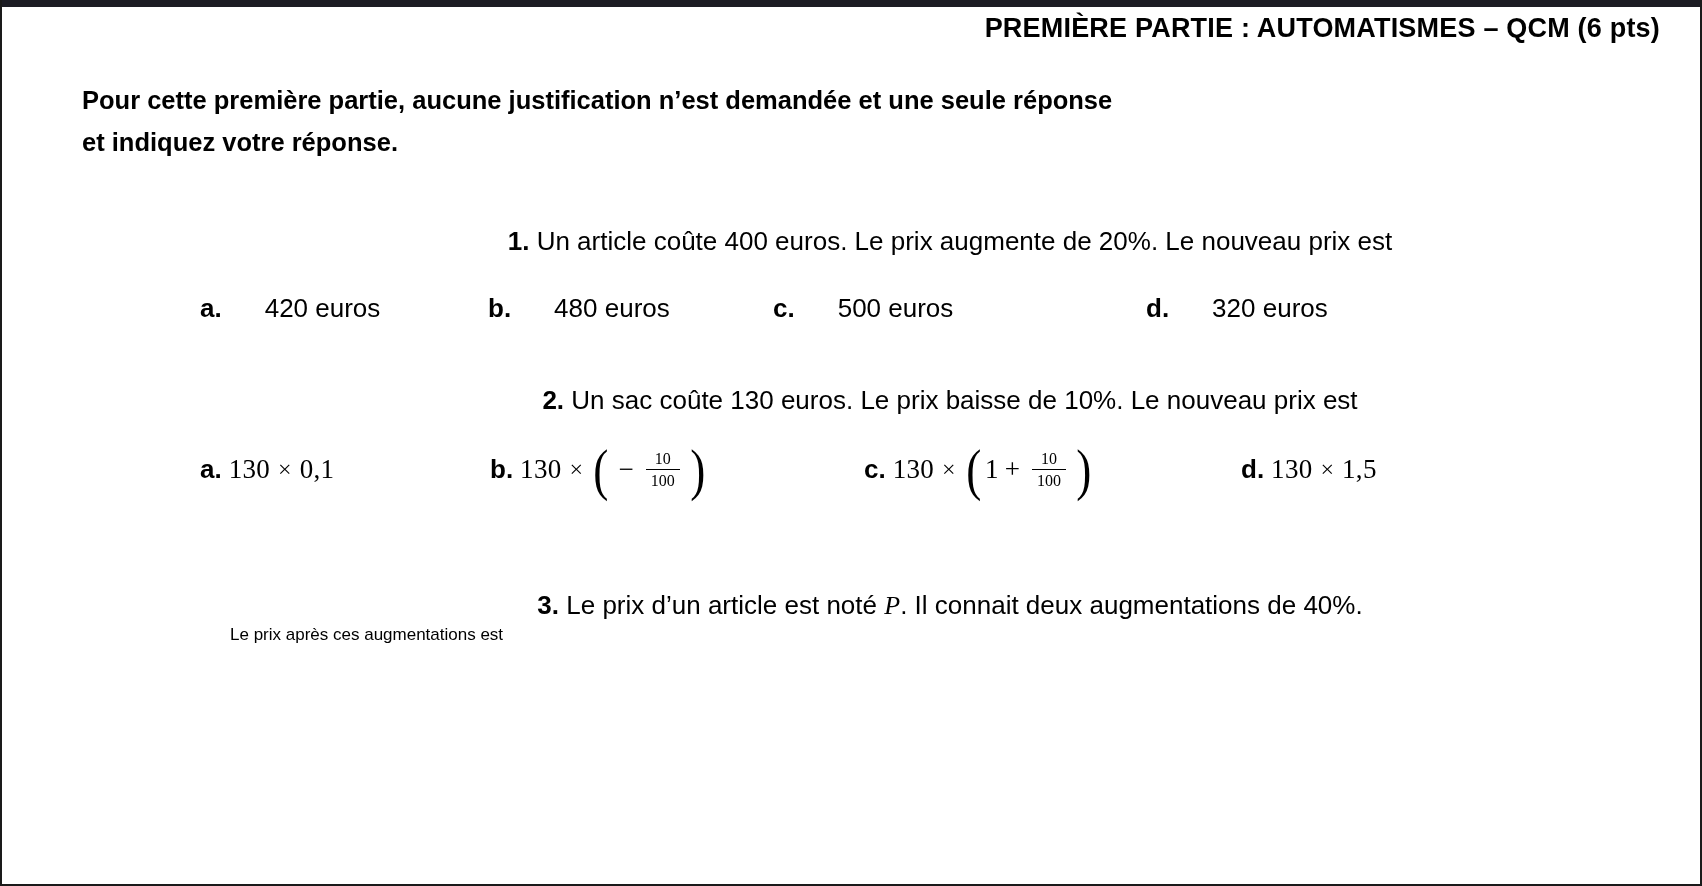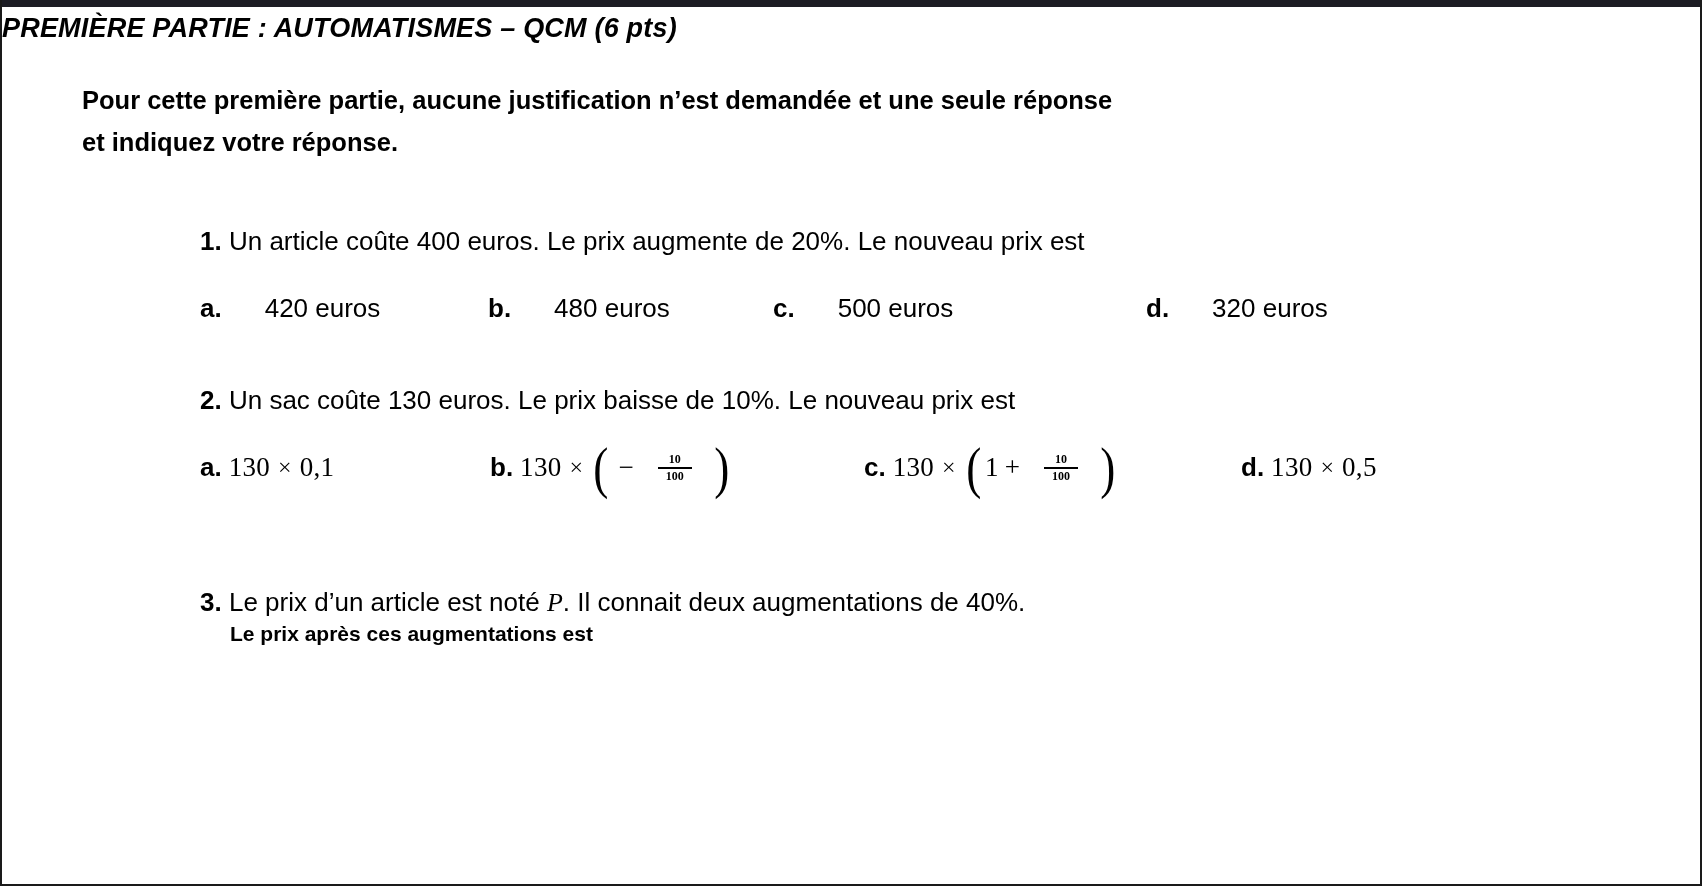--- a/index.html
+++ b/index.html
@@ -37,55 +37,55 @@
   .content {
     position: absolute;
     top: 7px;
     left: 0;
     width: 1698px;
     height: 872px;
   }
 
   
   .doc-title {
-    text-align: left;
+    text-align: right;
     font-weight: bold;
     font-size: 27px;
     letter-spacing: 0.2px;
     margin: 5px 0 0 0;
     padding: 0 40px 0 0;
     line-height: 1.2;
     white-space: nowrap;
-    font-style: italic;
   }
 
   
   .intro {
     margin: 36px 0 0 0;
     padding-left: 80px;
     padding-right: 150px;
     font-weight: bold;
     font-size: 25.5px;
     line-height: 1.62;
   }
   .intro .ln { display: block; white-space: nowrap; }
 
   
   .question {
     padding-left: 198px;
     font-size: 26px;
     line-height: 1.25;
     white-space: nowrap;
+    text-align: center;
   }
   .q-lead { font-weight: bold; }
   .q-text { font-weight: normal; }
   .q-cont {
     padding-left: 228px;
-    font-size: 21px;
-    font-weight: bold;
+    font-size: 17px;
+    font-weight: normal;
     line-height: 1.42;
     white-space: nowrap;
   }
   .mathvar {
     font-family: "Liberation Serif", serif;
     font-style: italic;
     font-size: 26px;
   }
 
   
@@ -135,25 +135,24 @@
     font-family: "Liberation Serif", serif;
     font-weight: 300;
     transform: scaleX(0.78);
   }
   .paren-l { margin-right: 2px; }
   .paren-r { margin-left: 2px; }
   .frac {
     display: inline-flex;
     flex-direction: column;
     align-items: center;
-    font-size: 12px;
+    font-size: 16px;
     line-height: 1.08;
     vertical-align: middle;
-    margin: 0 18px;
-    font-weight: bold;
+    margin: 0 6px;
   }
   .frac .top { padding: 0 3px; }
   .frac .bar {
     width: 100%;
     min-width: 34px;
     height: 1.6px;
     background: #000;
     margin: 1.5px 0;
   }
   .frac .bot { padding: 0 3px; }
@@ -250,21 +249,21 @@
           </span>
           <span class="paren paren-r">)</span>
         </span>
       </div>
 
       <div class="opt">
         <span class="opt-key">d.</span>
         <span class="math">
           <span class="num">130</span>
           <span class="times">×</span>
-          <span class="num">0,5</span>
+          <span class="num">1,5</span>
         </span>
       </div>
 
     </div>
 
     <div class="question" id="q3">
       <span class="q-lead">3.</span>
       <span class="q-text">Le prix d’un article est noté </span><span class="mathvar">P</span><span class="q-text">. Il connait deux augmentations de 40%.</span>
     </div>
     <div class="q-cont">Le prix après ces augmentations est</div>

